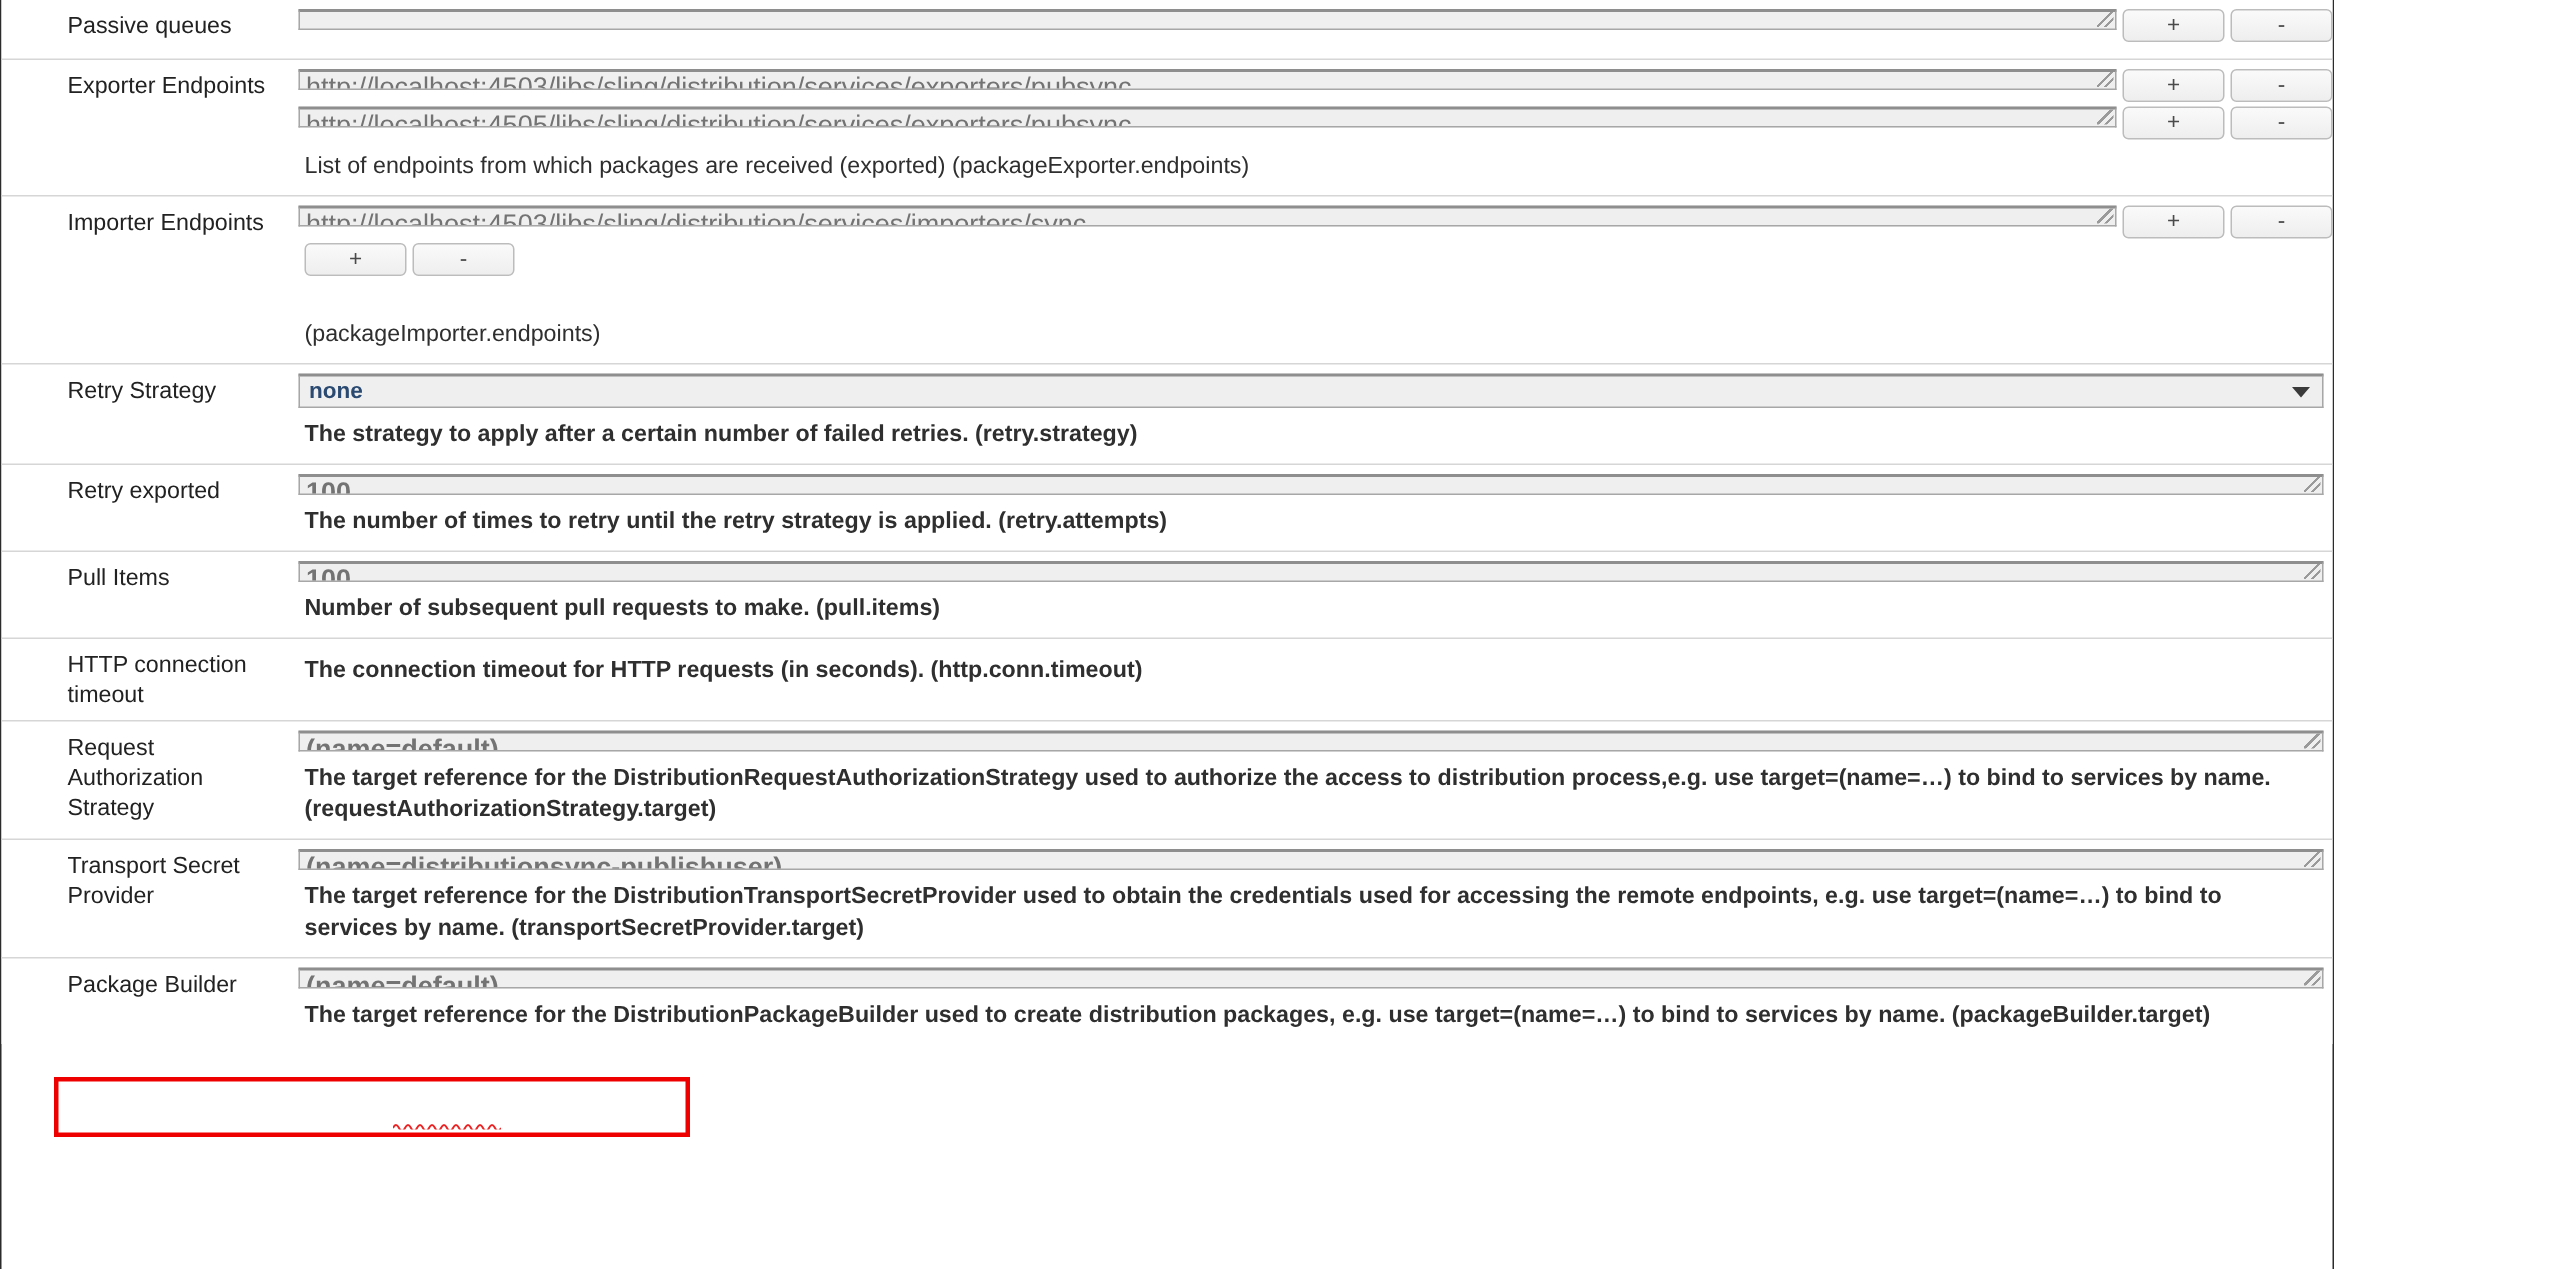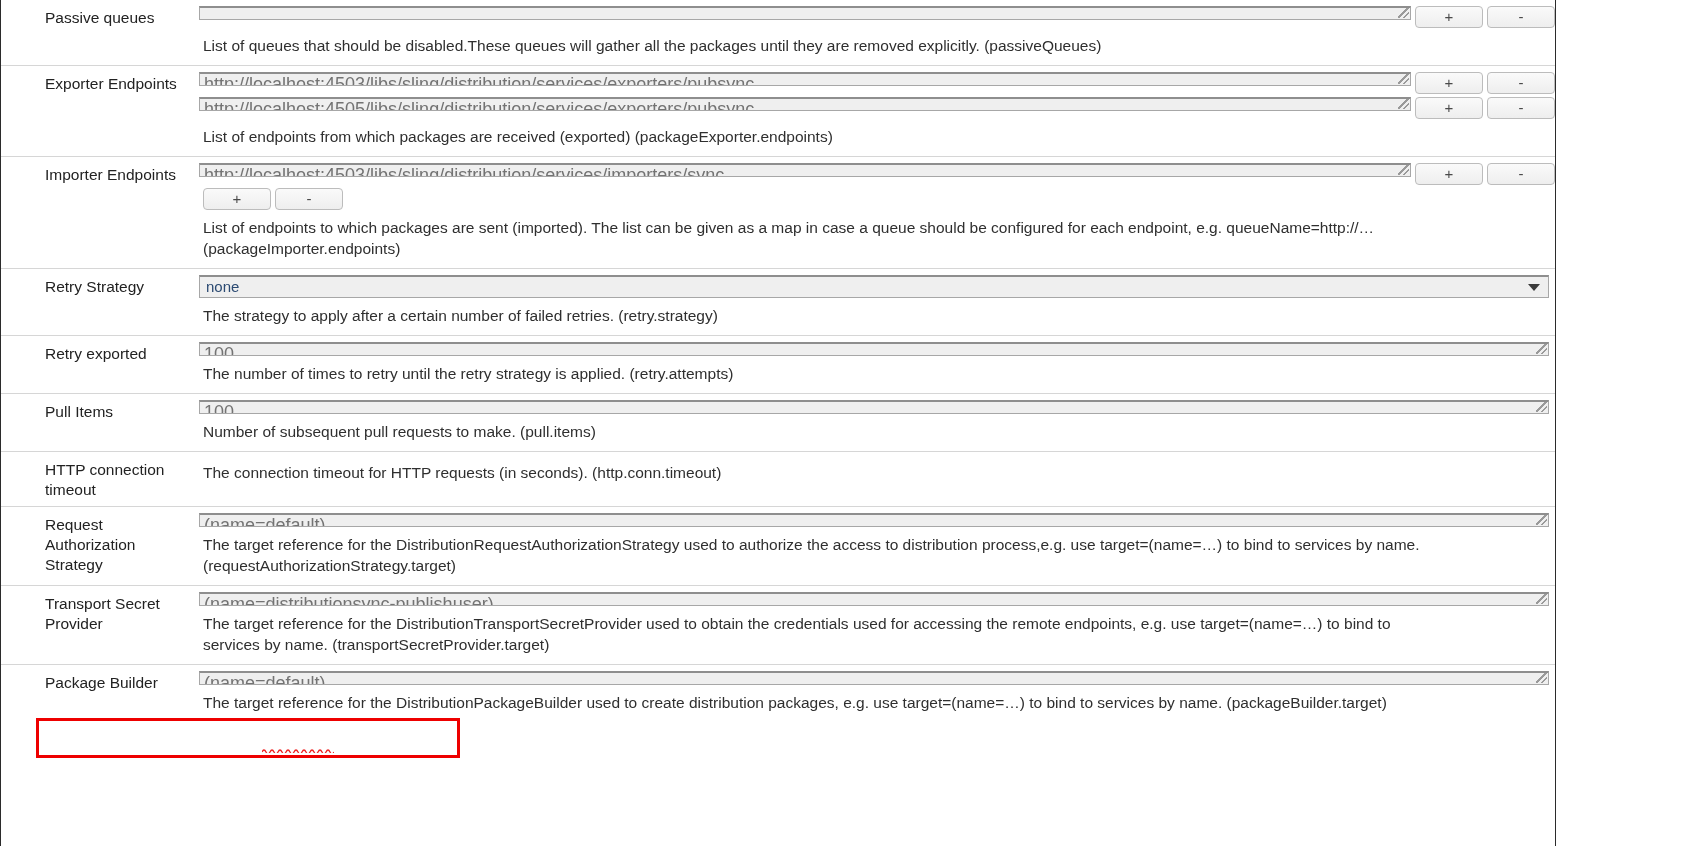--- a/index.html
+++ b/index.html
@@ -124,21 +124,21 @@
     border-right: 6px solid transparent;
     border-top: 7px solid #3a3a3a;
   }
   .desc {
     font-size: 15.5px;
     line-height: 21px;
     color: #2f2f2f;
     padding: 4px 8px 1px 4px;
     max-width: 1345px;
   }
-  .trail { padding-right: 6px; }
+  .trail { padding-right: 6px; font-weight: bold; }
   
   .annot {
     position: absolute;
     border: 3px solid #ee0000;
     pointer-events: none;
     left: 36px;
     top: 718px;
     width: 424px;
     height: 40px;
     z-index: 30;
@@ -161,21 +161,20 @@
   <div class="form-frame">
 
     <div class="row first">
       <div class="row-label">Passive queues</div>
       <div class="row-body">
         <div class="field-line">
           <div class="txt grip"></div>
           <div class="btn">+</div>
           <div class="btn">-</div>
         </div>
-        <div class="desc">List of queues that should be disabled.These queues will gather all the packages until they are removed explicitly. (passiveQueues)</div>
       </div>
     </div>
 
     <div class="row">
       <div class="row-label">Exporter Endpoints</div>
       <div class="row-body">
         <div class="field-line">
           <div class="txt grip">http://localhost:4503/libs/sling/distribution/services/exporters/pubsync</div>
           <div class="btn">+</div>
           <div class="btn">-</div>
@@ -195,21 +194,21 @@
         <div class="field-line">
           <div class="txt grip">http://localhost:4503/libs/sling/distribution/services/importers/sync</div>
           <div class="btn">+</div>
           <div class="btn">-</div>
         </div>
         <div class="field-line">
           <div class="btn">+</div>
           <div class="btn">-</div>
         </div>
         <div class="desc">
-          <span>List of endpoints to which packages are sent (imported). The list can be given as a map in case a queue should be configured for each endpoint, e.g. queueName=http://…</span><br>
+          <br>
           <span>(packageImporter.endpoints)</span>
         </div>
       </div>
     </div>
 
     <div class="row">
       <div class="row-label">Retry Strategy</div>
       <div class="row-body trail">
         <div class="field-line">
           <div class="select-wrap">

